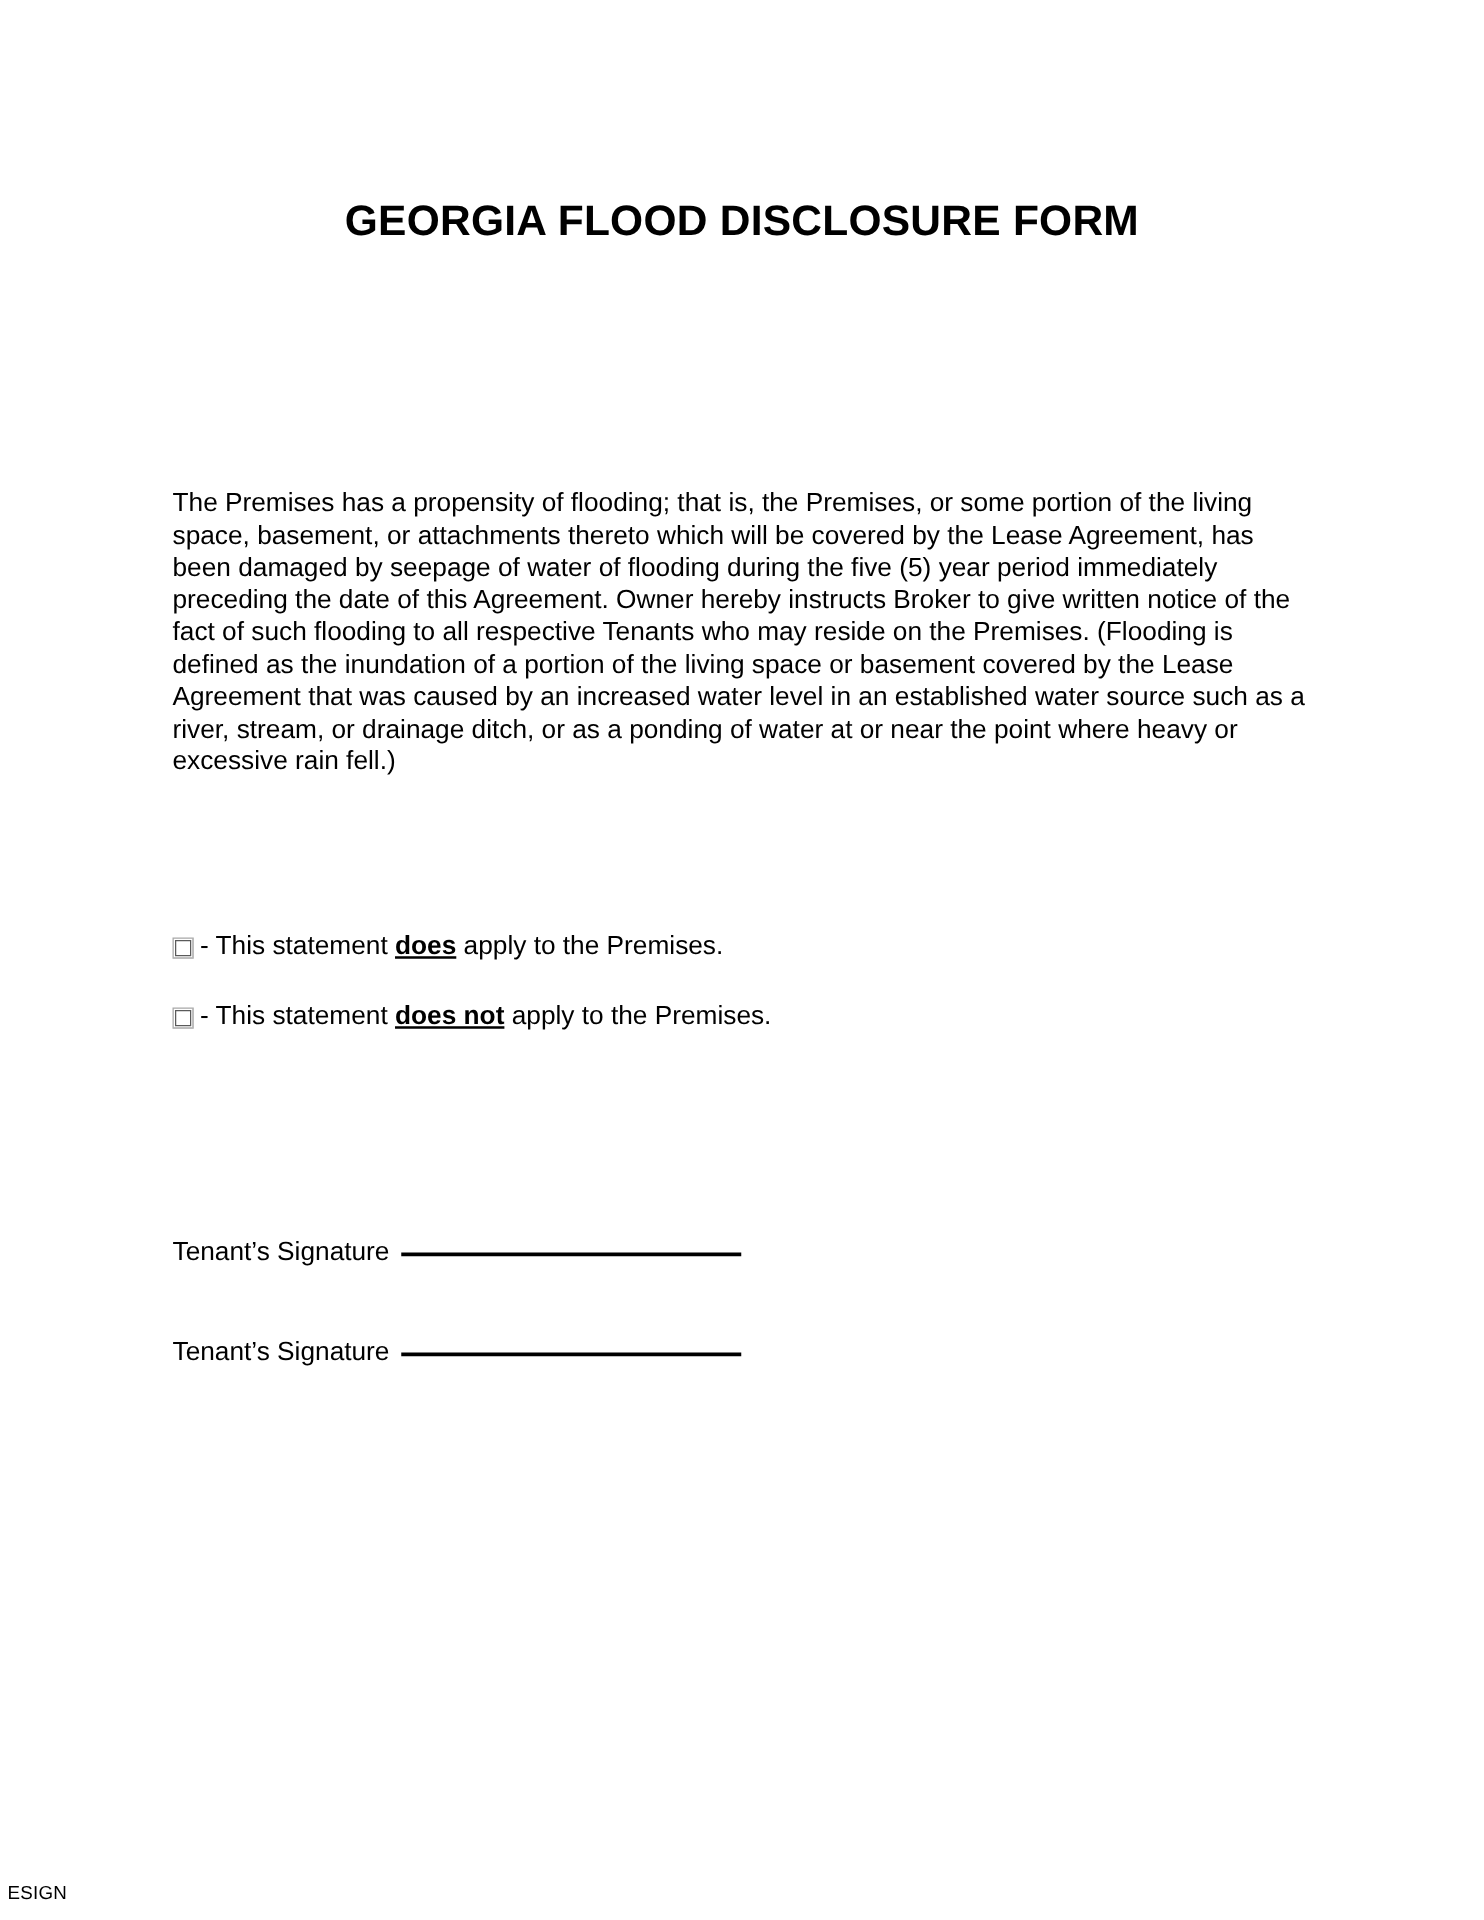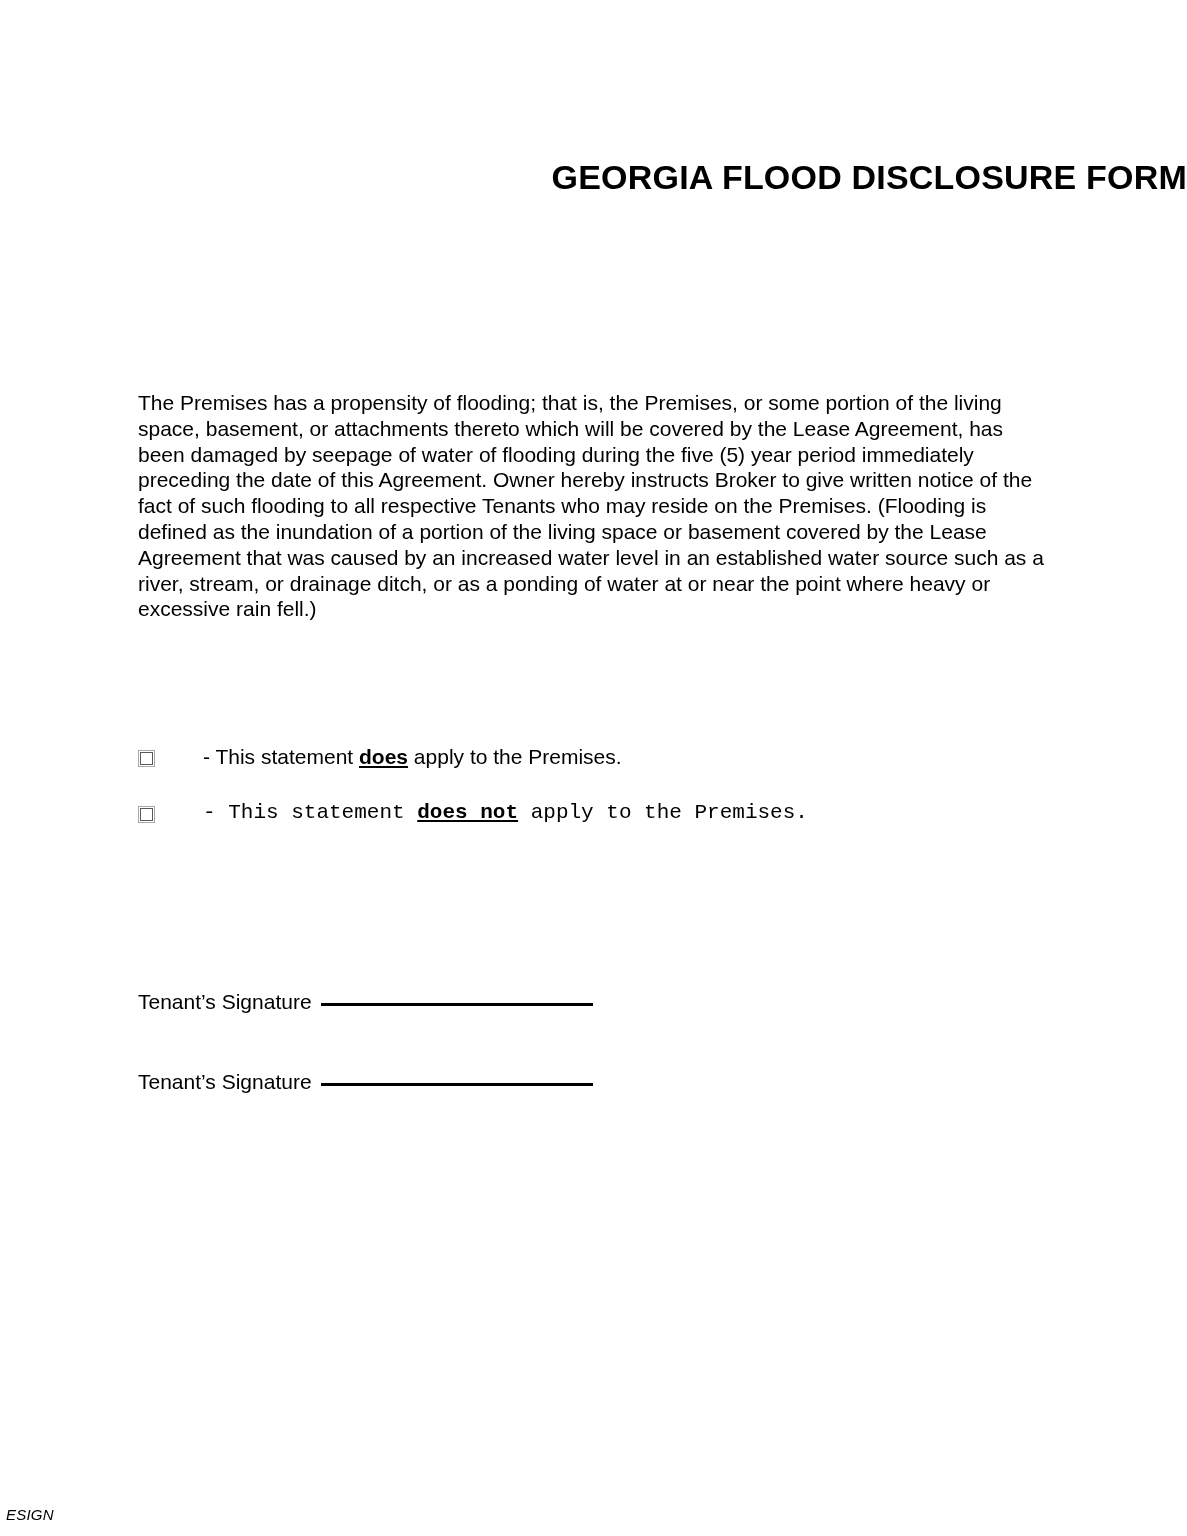--- a/index.html
+++ b/index.html
@@ -21,21 +21,21 @@
     inset: 0;
     background: #ffffff;
   }
 
   
   .doc-title {
     position: absolute;
     left: 0;
     right: 0;
     top: 136px;
-    text-align: right;
+    text-align: center;
     font-size: 34px;
     font-weight: bold;
     letter-spacing: 0.2px;
     line-height: 1.1;
     white-space: nowrap;
   }
 
   
   .body-block {
     position: absolute;
@@ -63,39 +63,39 @@
   .checkbox-row {
     position: absolute;
     left: 138px;
     font-size: 21px;
     line-height: 26px;
     display: flex;
     align-items: center;
     white-space: nowrap;
   }
   #checkbox-row-does { top: 744px; }
-  #checkbox-row-does-not { top: 800px; font-family: Liberation Mono, monospace; }
+  #checkbox-row-does-not { top: 800px; }
 
   .checkbox-glyph {
     display: inline-block;
     width: 17px;
     height: 17px;
     box-sizing: border-box;
     background: #ffffff;
     border: 1px solid #a8a8a8;
     box-shadow:
       inset 0 0 0 1px #ffffff,
       inset 0 0 0 2px #5a5a5a;
     margin-right: 5px;
     flex: 0 0 auto;
     position: relative;
     top: 1px;
   }
 
-  .checkbox-text { display: inline-block; margin-left: 43px; }
+  .checkbox-text { display: inline-block; }
 
   
   .sig-row {
     position: absolute;
     left: 138px;
     font-size: 21px;
     line-height: 26px;
     display: flex;
     align-items: baseline;
     white-space: nowrap;
@@ -118,21 +118,20 @@
   #sig-row-tenant-2 .sig-line { width: 272px; margin-left: 9px; }
 
   
   .footer-mark {
     position: absolute;
     left: 6px;
     top: 1506px;
     font-size: 15px;
     line-height: 17px;
     letter-spacing: 0.2px;
-    font-style: italic;
   }
 </style>
 </head>
 <body>
 
 <div class="page">
 
   <h1 class="doc-title">GEORGIA FLOOD DISCLOSURE FORM</h1>
 
 

